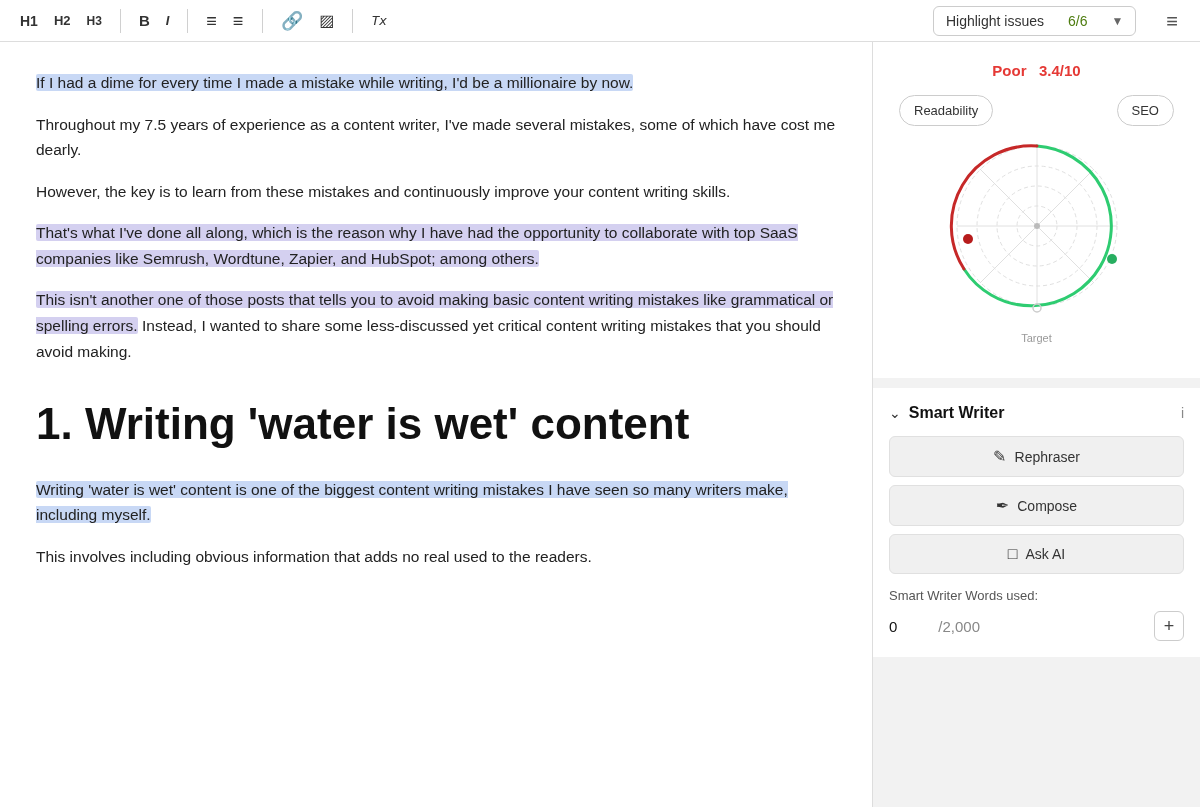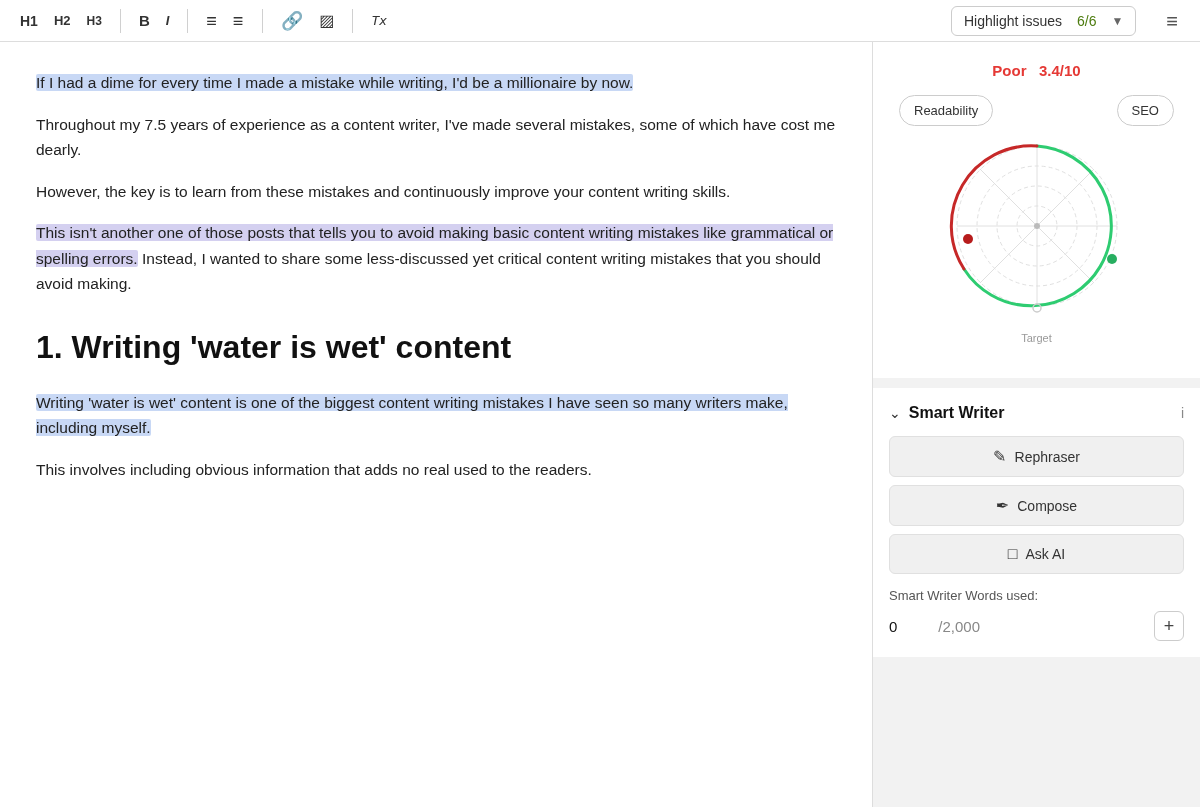--- a/index.html
+++ b/index.html
@@ -57,21 +57,21 @@
       display: flex;
       align-items: center;
       margin-left: auto;
       background: white;
       border: 1px solid #ccc;
       border-radius: 6px;
       padding: 6px 12px;
       cursor: pointer;
       font-size: 14px;
       color: #333;
-      gap: 15px;
+      gap: 24px;
     }
     .highlight-badge {
       font-size: 14px;
       color: #4d7c0f;
     }
     .chevron-icon {
       font-size: 12px;
       color: #666;
     }
     .hamburger-btn {
@@ -109,21 +109,21 @@
     .highlight-blue {
       background-color: #c8d8f5;
       border-radius: 2px;
     }
     .highlight-purple {
       background-color: #d4d0f0;
       border-radius: 2px;
     }
 
     .heading-1 {
-      font-size: 32px;
+      font-size: 44px;
       font-weight: 800;
       color: #111;
       margin: 24px 0 16px 0;
     }
 
     
     .right-panel {
       width: 328px;
       background: #f2f2f2;
       display: flex;
@@ -319,20 +319,23 @@
   <div class="editor-pane">
 
     <p class="editor-para">
       <span class="highlight-blue">If I had a dime for every time I made a mistake while writing, I'd be a millionaire by now.</span>
     </p>
 
     <p class="editor-para">Throughout my 7.5 years of experience as a content writer, I've made several mistakes, some of which have cost me dearly.</p>
 
     <p class="editor-para">However, the key is to learn from these mistakes and continuously improve your content writing skills.</p>
 
+    <p class="editor-para">
+      <span class="highlight-purple">That's what I've done all along, which is the reason why I have had the opportunity to collaborate with top SaaS companies like Semrush, Wordtune, Zapier, and HubSpot; among others.</span>
+    </p>
 
     <p class="editor-para">
       <span class="highlight-purple">This isn't another one of those posts that tells you to avoid making basic content writing mistakes like grammatical or spelling errors.</span><span> Instead, I wanted to share some less-discussed yet critical content writing mistakes that you should avoid making.</span>
     </p>
 
     <h1 class="heading-1">1. Writing 'water is wet' content</h1>
 
     <p class="editor-para">
       <span class="highlight-blue">Writing 'water is wet' content is one of the biggest content writing mistakes I have seen so many writers make, including myself.</span>
     </p>

